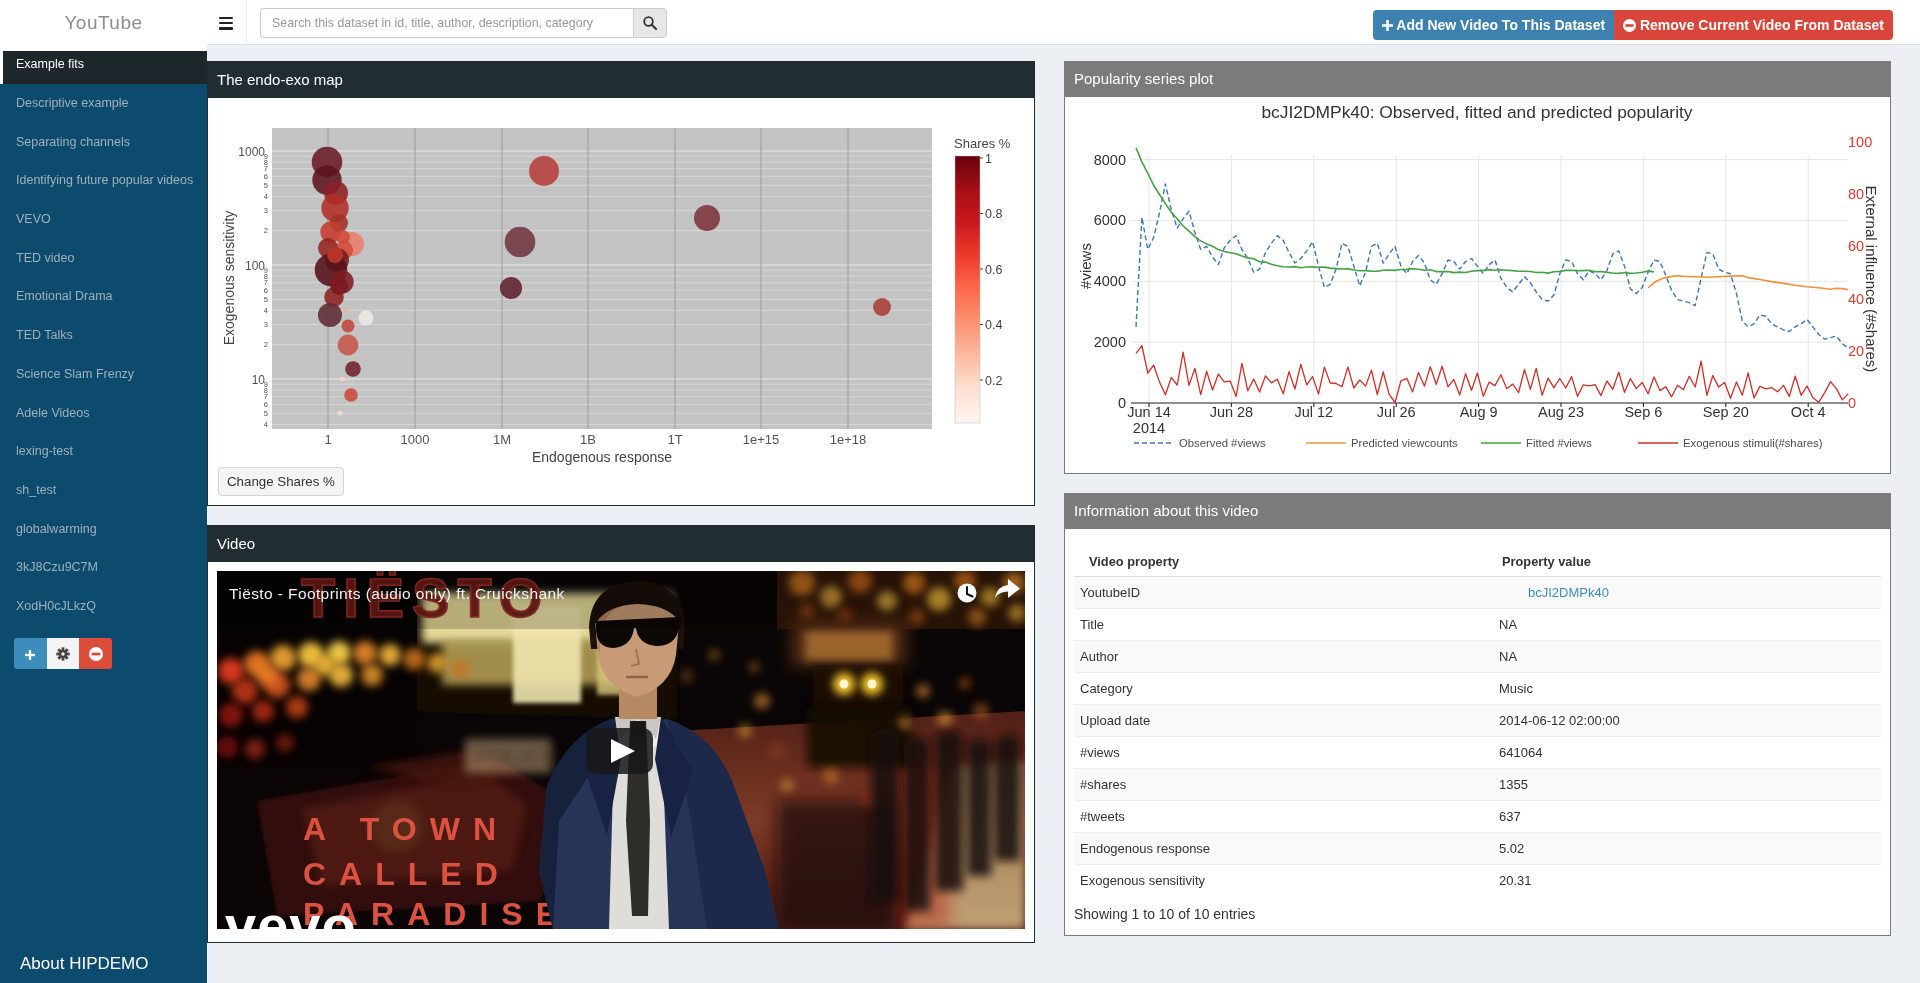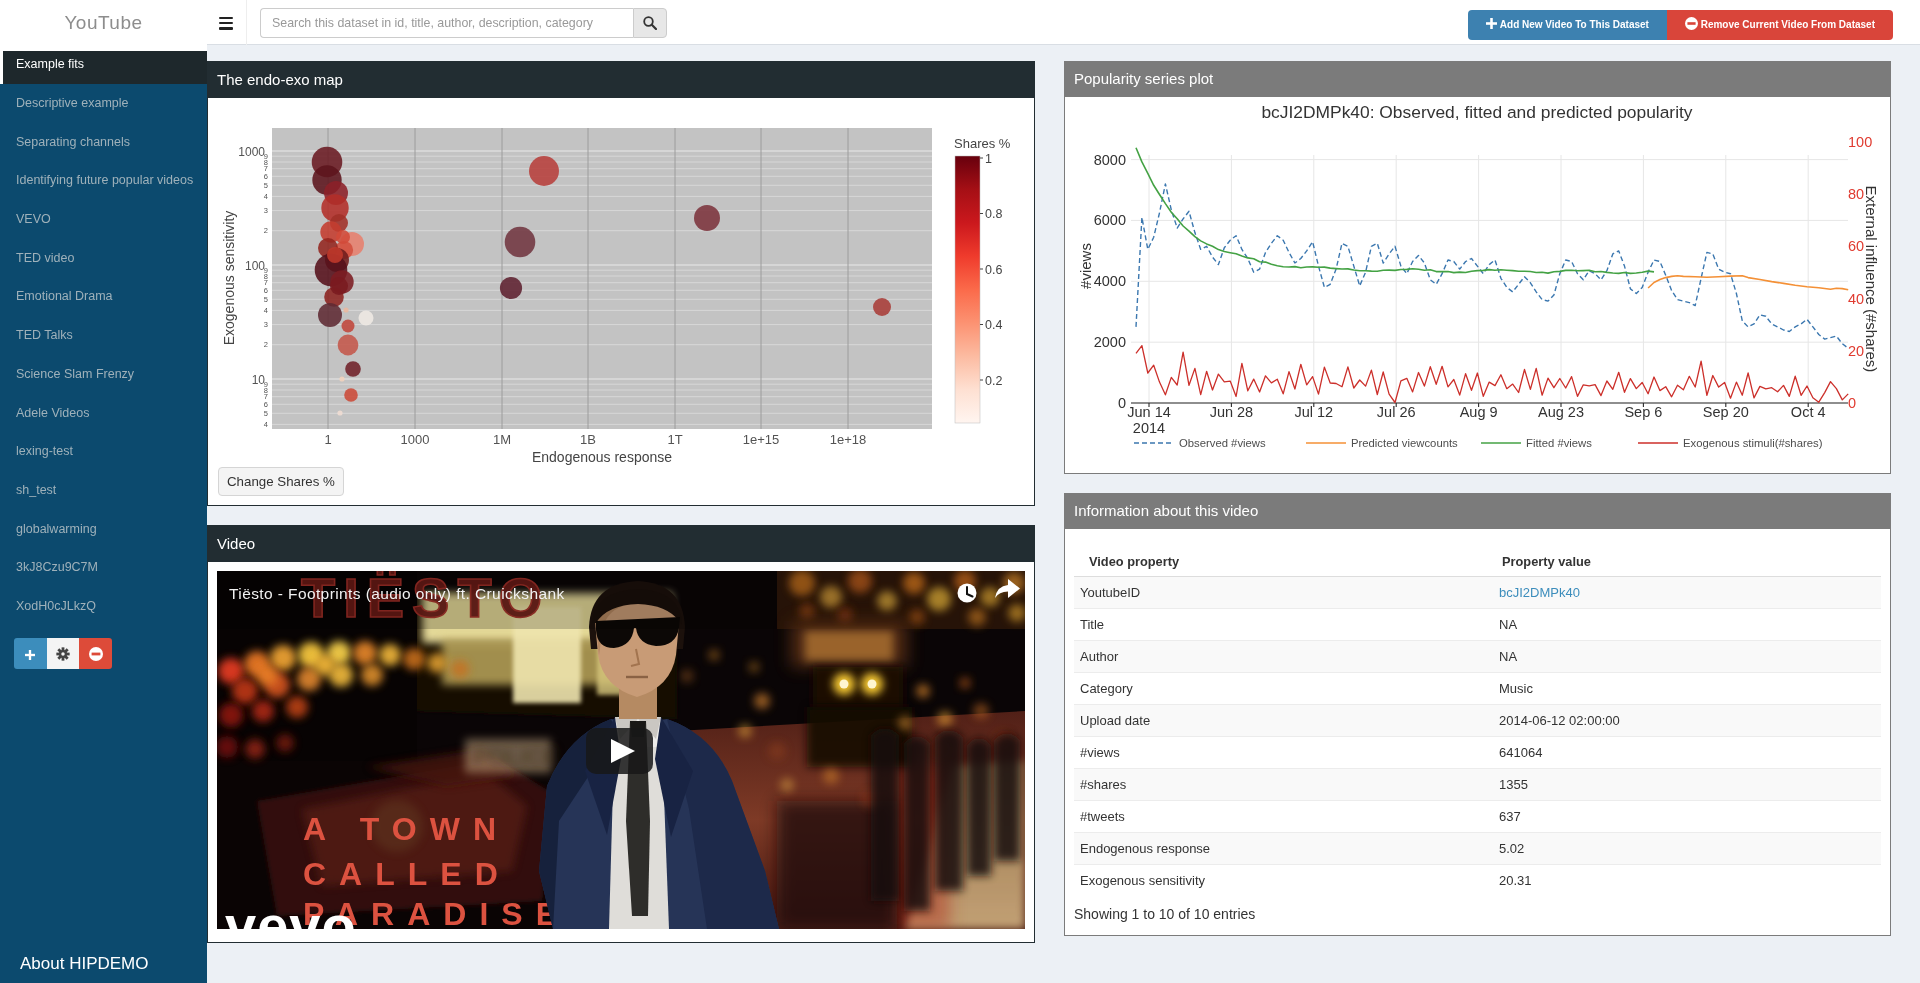--- a/index.html
+++ b/index.html
@@ -10,21 +10,21 @@
 .burger { position:absolute; left:219px; top:17px; width:14px; height:13px; }
 .burger span { display:block; height:2.4px; background:#222; margin-bottom:2.7px; border-radius:1px; }
 .nav-sep { position:absolute; left:246px; top:0; width:1px; height:45px; background:#eee; }
 .search { position:absolute; left:260px; top:8px; }
 .search input { width:373px; height:30px; border:1px solid #ccc; border-radius:4px 0 0 4px; padding:0 11px;
   font-size:12.4px; font-family:"Liberation Sans",sans-serif; color:#999; background:#fff; outline:none; border-right:none; }
 .search input::placeholder { color:#999; }
 .search .sbtn { position:absolute; left:373px; top:0; width:34px; height:30px; background:#e7e7e7; border:1px solid #ccc;
   border-radius:0 4px 4px 0; text-align:center; line-height:28px; }
 .topbtns { position:absolute; right:27px; top:10px; }
-.btn { display:inline-block; height:30px; line-height:30px; padding:0 18px; color:#fff; font-size:10px; font-weight:bold; vertical-align:top; }
+.btn { display:inline-block; height:30px; line-height:30px; padding:0 9px; color:#fff; font-size:14px; font-weight:bold; vertical-align:top; }
 .btn-blue { background:#3d81b0; border-radius:4px 0 0 4px; }
 .btn-red { background:#d9453a; border-radius:0 4px 4px 0; }
 .sidebar { position:fixed; left:0; top:45px; width:207px; height:938px; background:#0c4a6e; z-index:10; }
 .sidebar ul { list-style:none; }
 .sidebar li a { display:flex; align-items:center; height:38.7px; padding-left:16px; font-size:12.5px; color:#9fb1ba; white-space:nowrap; }
 .sidebar li.active a { color:#fff; background:#1e282c; border-left:3px solid #fff; padding-left:13px; }
 .sbtns { margin:13px 0 0 14px; }
 .sbtn2 { display:inline-block; width:32.7px; height:31px; text-align:center; line-height:31px; color:#fff; }
 .sb-blue { background:#3c8dbc; border-radius:3px 0 0 3px; }
 .sb-grey { background:#f4f4f4; }
@@ -42,21 +42,21 @@
 .pb-grey { border-color:#7b7b7b; }
 .chg-btn { display:inline-block; margin:1px 3px 9px 10px; padding:0 8px; height:29px; line-height:27px; background:#f4f4f4;
   border:1px solid #d5d5d5; border-radius:4px; font-size:13.3px; color:#333; }
 .vidwrap { padding:9px 9px 13px 9px; }
 .itable { width:100%; border-collapse:collapse; font-size:13px; color:#333; }
 .itable th { text-align:left; font-weight:bold; padding:7px 8px 7px 15px; border-bottom:1px solid #ddd; font-size:12.8px; }
 .itable th:nth-child(2) { padding-left:9px; }
 .itable td { padding:9px 8px 9px 6px; border-top:1px solid #ececec; line-height:13px; }
 .itable tr.odd td { background:#f9f9f9; }
 .itable td:first-child, .itable th:first-child { width:419px; }
-.lnk { color:#3c8dbc; }
+.lnk { color:#3c8dbc;margin-left:29px; }
 .tinfo { font-size:14px; color:#333; padding:10px 0 13px 0; }
 .ibody { padding:18px 9px 0 9px; }
 </style></head>
 <body>
 <div class="topbar">
   <div class="logo">YouTube</div>
   <div class="burger">
       <span></span>
       <span></span>
       <span></span>

